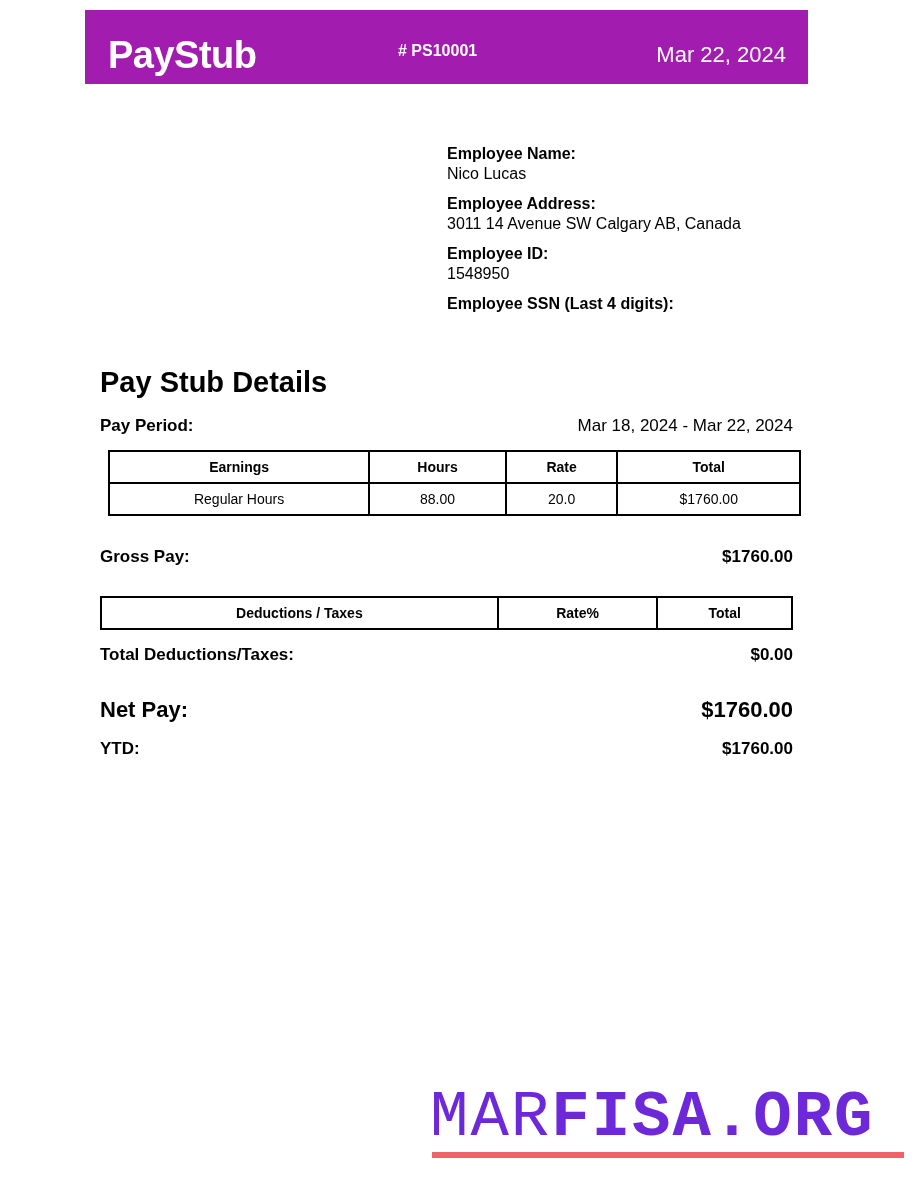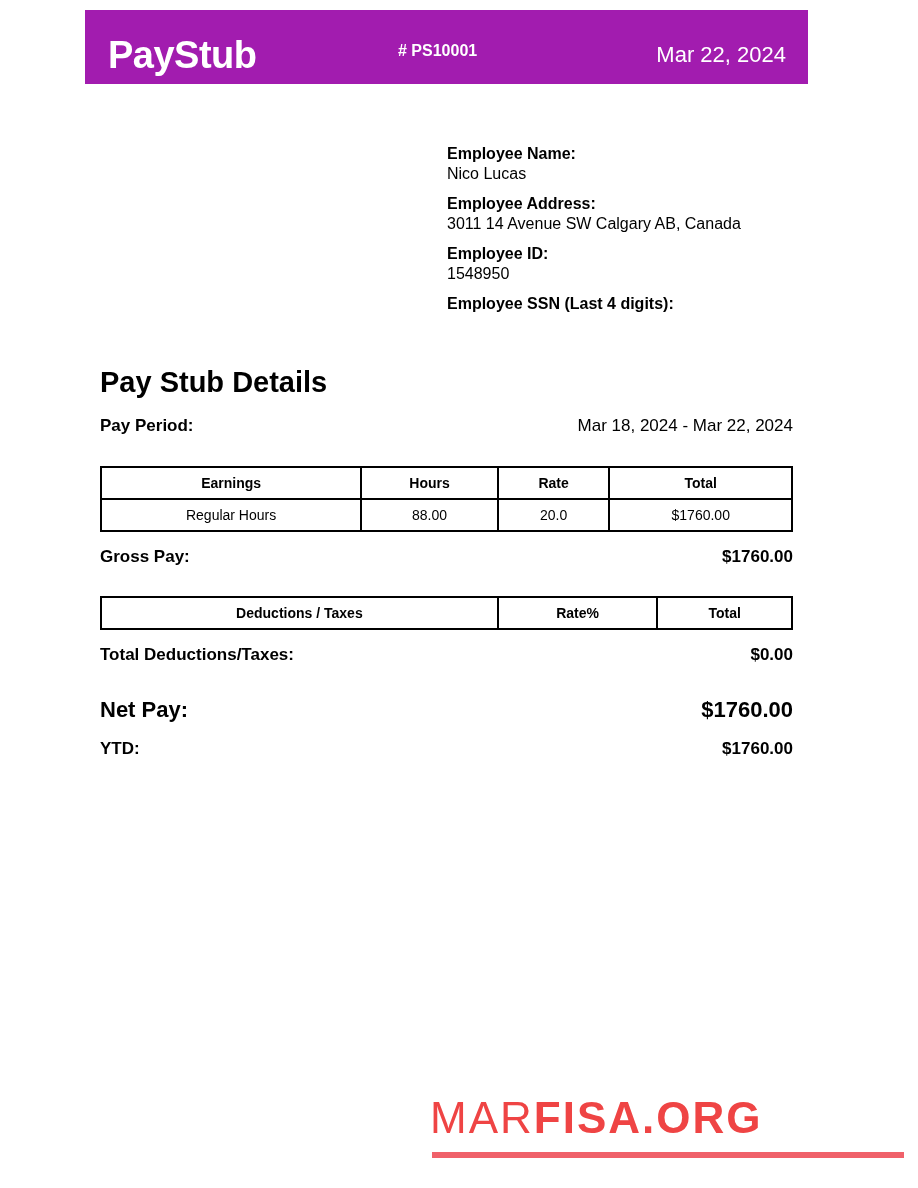--- a/index.html
+++ b/index.html
@@ -22,21 +22,21 @@
 
     .row { position: absolute; left: 100px; width: 693px; display: flex; justify-content: space-between; align-items: baseline; }
     .row .l { font-weight: bold; }
 
     table { position: absolute; left: 100px; width: 693px; border-collapse: collapse; font-size: 14px; }
     th, td { border: 2px solid #000; text-align: center; height: 32px; }
     th { font-weight: bold; }
     td { font-weight: normal; }
 
     .logo { position: absolute; left: 430px; top: 1086px; width: 476px; }
-    .logo .text { font-size: 44px; color: #ef4444; letter-spacing: 2px; line-height: 64px; font-weight: normal; }
+    .logo .text { font-size: 64px; color: #6d28d9; letter-spacing: 2px; line-height: 64px; font-weight: normal; font-family: Liberation Mono, monospace; }
     .logo .text b { font-weight: bold; }
     .logo .bar { position: absolute; left: 2px; top: 66px; width: 472px; height: 6px; background: #f0616a; }
   </style>
 </head>
 <body>
 
 <div class="header">
   <div class="title">PayStub</div>
   <div class="number"># PS10001</div>
   <div class="date">Mar 22, 2024</div>
@@ -60,21 +60,21 @@
   </div>
 </div>
 
 <div class="h2">Pay Stub Details</div>
 
 <div class="row" style="top:416px; font-size:17px;">
   <span class="l">Pay Period:</span>
   <span>Mar 18, 2024 - Mar 22, 2024</span>
 </div>
 
-<table style="top:466px;">
+<table style="top:450px;margin-left:8px;">
   <colgroup>
       <col style="width:261px">
       <col style="width:137px">
       <col style="width:112px">
       <col style="width:183px">
     </colgroup>
   <thead>
     <tr>
       <th>Earnings</th>
       <th>Hours</th>

